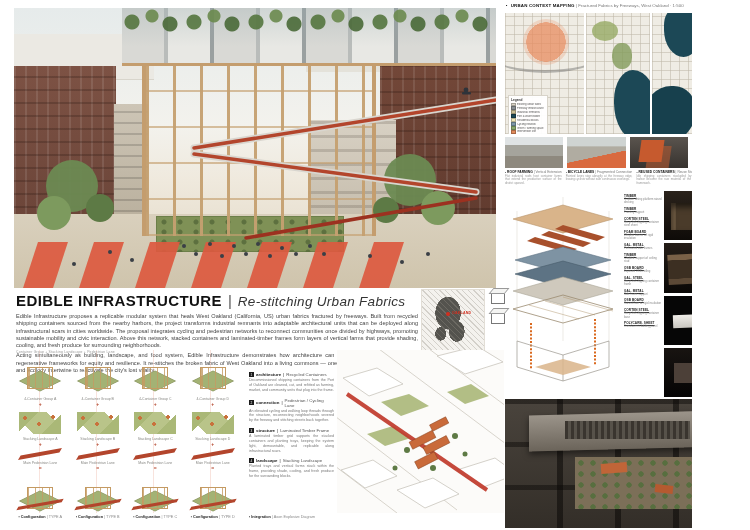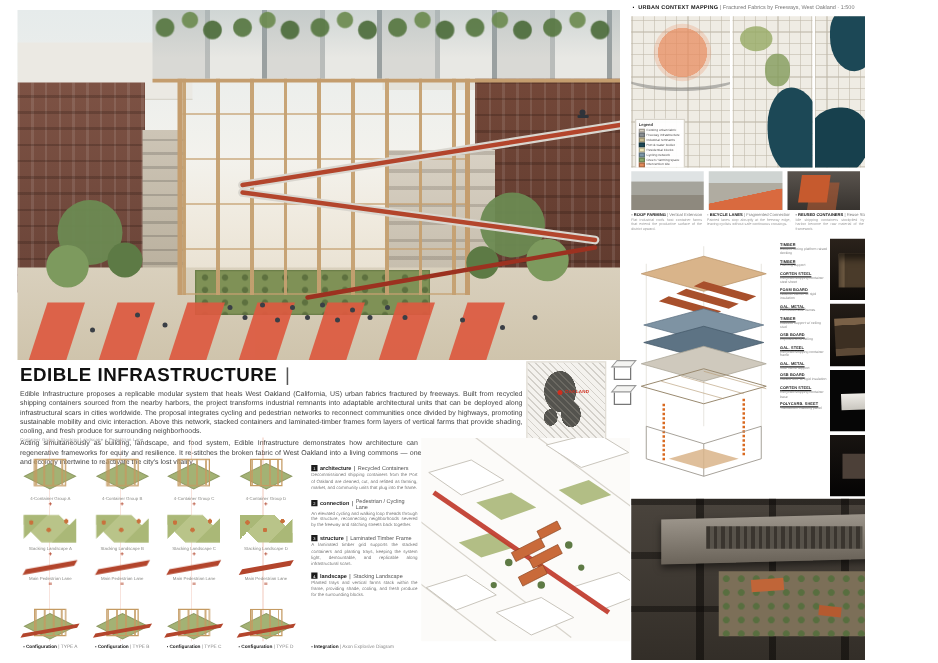--- a/index.html
+++ b/index.html
@@ -269,20 +269,21 @@
           <circle cx="60" cy="256" r="2"></circle>
           <circle cx="414" cy="246" r="2"></circle>
       </g>
     </svg>
   </div>
 
   <div class="title-block">
     <div class="title-row">
       <h1>EDIBLE INFRASTRUCTURE</h1>
       <span class="sep">|</span>
+      <span class="subtitle">Re-stitching Urban Fabrics</span>
     </div>
     <p class="lead first">Edible Infrastructure proposes a replicable modular system that heals West Oakland (California, US) urban fabrics fractured by freeways. Built from recycled shipping containers sourced from the nearby harbors, the project transforms industrial remnants into adaptable architectural units that can be deployed along infrastructural scars in cities worldwide. The proposal integrates cycling and pedestrian networks to reconnect communities once divided by highways, promoting sustainable mobility and civic interaction. Above this network, stacked containers and laminated-timber frames form layers of vertical farms that provide shading, cooling, and fresh produce for surrounding neighborhoods.</p>
     <p class="lead">Acting simultaneously as building, landscape, and food system, Edible Infrastructure demonstrates how architecture can convert urban by-products into regenerative frameworks for equity and resilience. It re-stitches the broken fabric of West Oakland into a living commons — one where movement, nourishment, and ecology intertwine to reactivate the city's lost vitality.</p>
   </div>
 
   <div class="site-map">
     <div class="blob"></div>
     <div class="pin"></div>
     <div class="pin-label">OAKLAND</div>
   </div>

